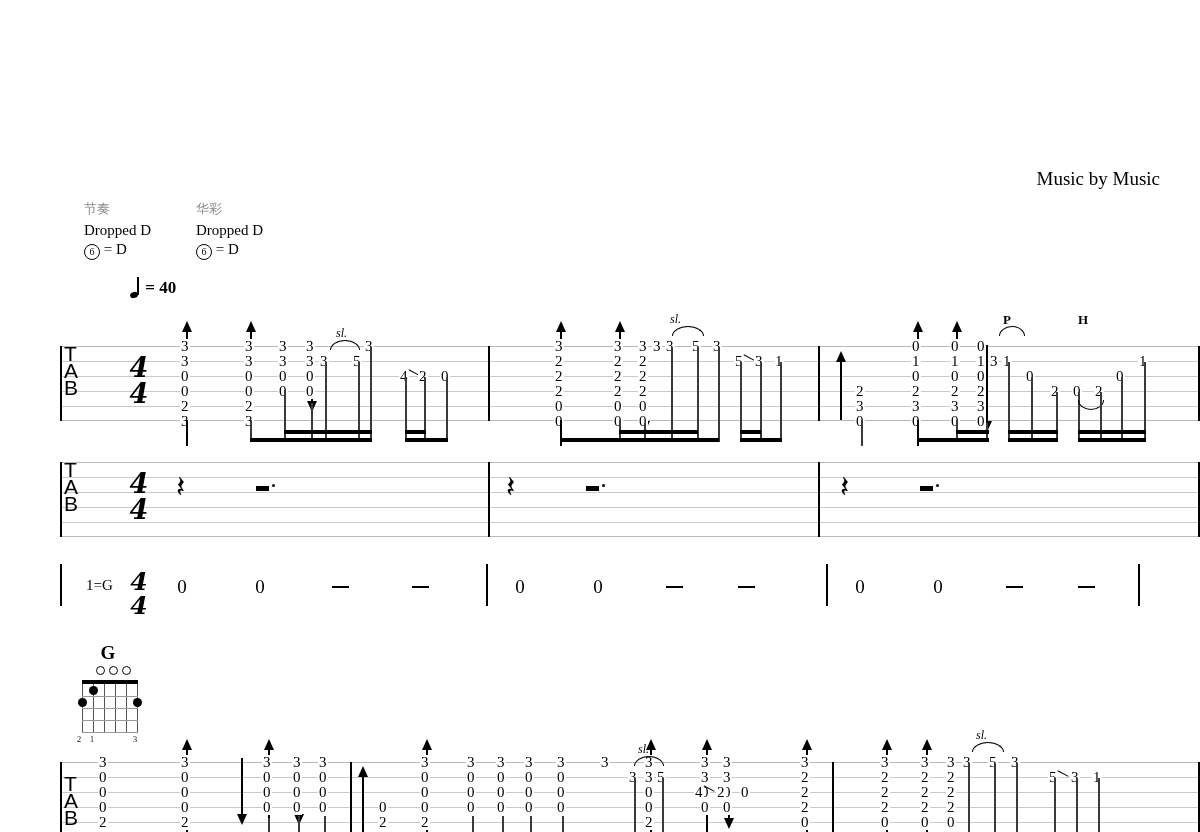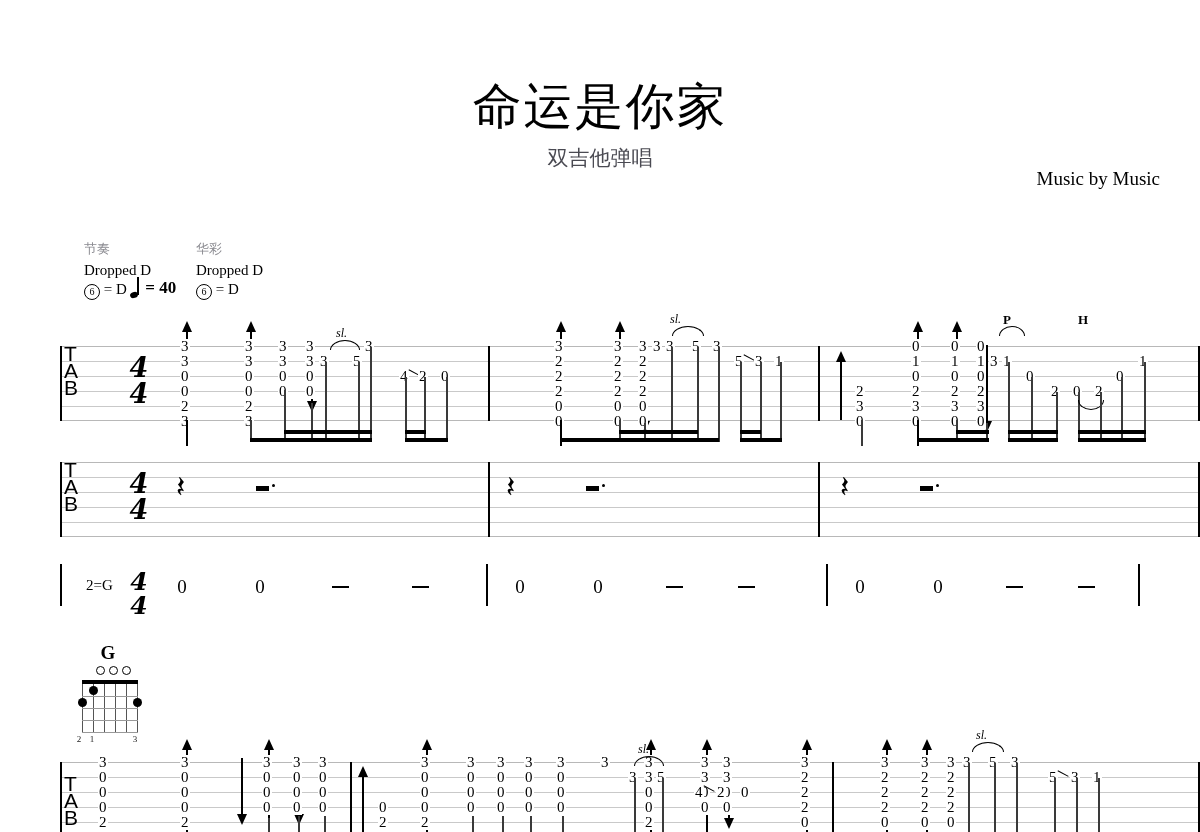--- a/index.html
+++ b/index.html
@@ -10,21 +10,21 @@
   
   .title{position:absolute;left:0;top:82px;width:1200px;text-align:center;
          font-size:49px;line-height:1;letter-spacing:2px;
          font-family:"DejaVu Serif","Liberation Serif",serif;}
   .subtitle{position:absolute;left:0;top:144px;width:1200px;text-align:center;
          font-size:21px;color:#4a4a52;
          font-family:"DejaVu Serif","Liberation Serif",serif;}
   .credit{position:absolute;right:40px;top:168px;font-size:19px;
           font-family:"Liberation Serif",serif;}
 
-  .tuneblk{position:absolute;font-family:"Liberation Serif",serif;margin-top:40px;}
+  .tuneblk{position:absolute;font-family:"Liberation Serif",serif;}
   .tuneblk .lbl{font-size:13px;color:#8a8a90;
         font-family:"DejaVu Serif","Liberation Serif",serif;margin-bottom:3px;}
   .tuneblk .nm{font-size:15px;line-height:1.28;}
   .tuneblk .str{font-size:15px;line-height:1.28;}
   .circnum{display:inline-block;width:14px;height:14px;border:1.2px solid #000;
         border-radius:50%;font-size:10px;line-height:13px;text-align:center;
         vertical-align:-1px;font-family:"Liberation Serif",serif;}
 
   .tempo{position:absolute;left:130px;top:277px;font-size:17px;font-weight:bold;
          font-family:"Liberation Serif",serif;}
@@ -105,22 +105,20 @@
   .chordbox .dot{position:absolute;width:9px;height:9px;background:#000;
       border-radius:50%;}
   .chordbox .fing{position:absolute;font-size:9px;text-align:center;
       font-family:"Liberation Serif",serif;color:#222;}
 </style>
 </head>
 <body>
 
 <div class="page">
 
-  <div class="title">命运是你家</div>
-  <div class="subtitle">双吉他弹唱</div>
   <div class="credit">Music by Music</div>
 
   <div class="tuneblk" style="left:84px;top:200px;">
     <div class="lbl">节奏</div>
     <div class="nm">Dropped D</div>
     <div class="str">
       <span class="circnum">6</span>
       <span>= D</span>
     </div>
   </div>
@@ -393,21 +391,21 @@
         <i class="dot" style="left:16px;top:-2px;"></i>
     </div>
   </div>
 
   <div class="system vocal">
     <div class="vbar" style="left:60px;top:564px;height:42px;"></div>
     <div class="vbar" style="left:486px;top:564px;height:42px;"></div>
     <div class="vbar" style="left:826px;top:564px;height:42px;"></div>
     <div class="vbar" style="left:1138px;top:564px;height:42px;"></div>
 
-    <div class="vkey" style="left:86px;top:577px;">2=G</div>
+    <div class="vkey" style="left:86px;top:577px;">1=G</div>
     <div class="timesig" style="left:126px;top:570px;width:26px;font-size:25px;line-height:24px;">
       <span>4</span>
         <span>4</span>
     </div>
 
     <div class="vnum" style="left:174px;top:576px;width:16px;">0</div>
     <div class="vnum" style="left:252px;top:576px;width:16px;">0</div>
     <div class="vdash" style="left:332px;top:586px;width:17px;"></div>
     <div class="vdash" style="left:412px;top:586px;width:17px;"></div>
 

